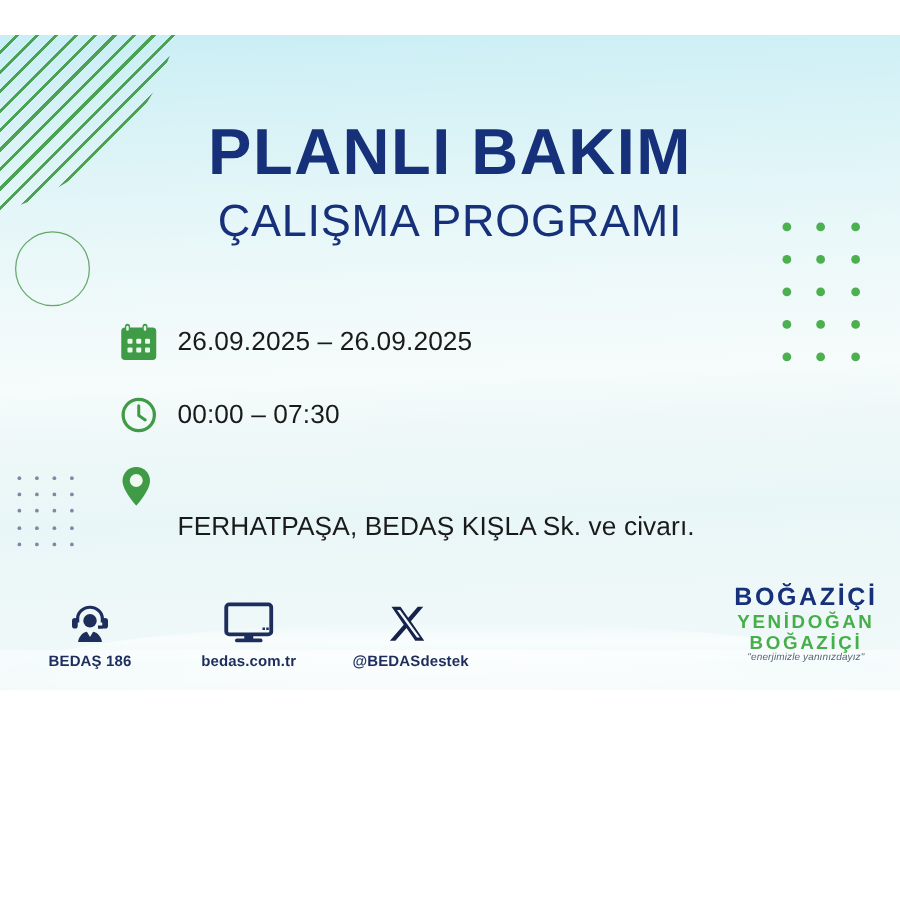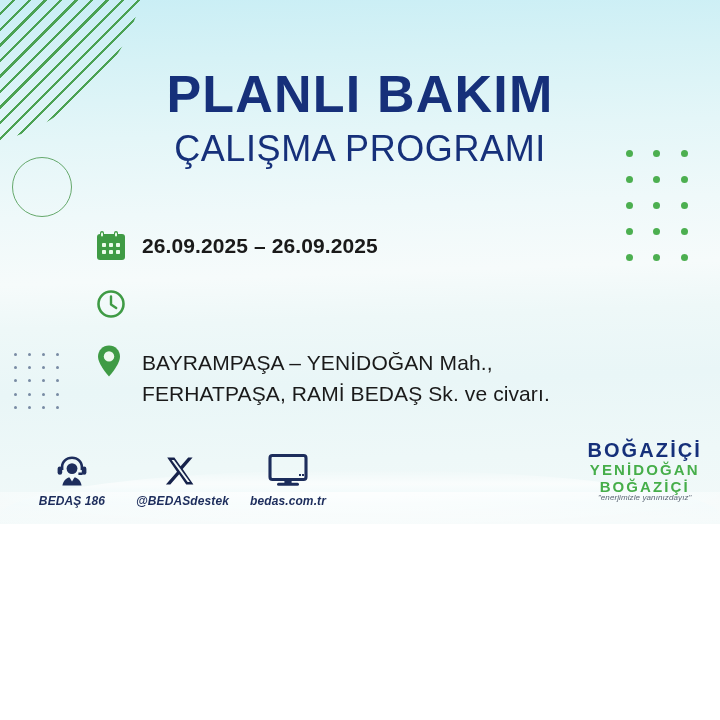--- a/index.html
+++ b/index.html
@@ -21,20 +21,21 @@
     background: linear-gradient(178deg,
         #c9eef5 0%,
         #d6f2f6 12%,
         #e4f6f8 26%,
         #eff9fa 40%,
         #f6fbfb 52%,
         #eef8f8 60%,
         #e9f6f7 72%,
         #eef8f8 86%,
         #f2f9f9 100%);
+    margin-top: 28px;
   }
 
   
   .wave-band {
     position: absolute;
     left: 0;
     right: 0;
     top: 470px;
     height: 46px;
     background: linear-gradient(180deg,
@@ -172,34 +173,33 @@
     align-items: center;
     justify-content: flex-start;
   }
   .info-row .txt {
     font-size: 21px;
     line-height: 29px;
     color: #1a1a1a;
     padding-top: 5px;
     letter-spacing: 0.1px;
   }
-  .row-date .txt, .row-time .txt { font-weight: 700; }
+  .row-date .txt, .row-time .txt { font-weight: 400; }
   .row-loc { margin-top: 8px; }
   .row-loc .txt { line-height: 31px; }
   .row-loc .ico { align-items: flex-start; padding-top: 2px; }
 
   
   .footer-contacts {
     position: absolute;
     left: 28px;
     bottom: 16px;
     display: flex;
     align-items: flex-end;
-    gap: 20px;
-    font-style: italic;
+    gap: 39px;
   }
   .contact {
     width: 88px;
     text-align: center;
     color: #1d2d5c;
   }
   .contact .cicon {
     height: 40px;
     display: flex;
     align-items: flex-end;
@@ -330,33 +330,34 @@
       <span class="txt">26.09.2025 – 26.09.2025</span>
     </div>
 
     <div class="info-row row-time">
       <span class="ico">
         <svg width="30" height="30" viewBox="0 0 30 30" aria-hidden="true">
           <circle cx="15" cy="15" r="12.5" fill="none" stroke="#3f9b45" stroke-width="2.6"></circle>
           <path d="M15 7.5 L15 15.4 L20.2 19" fill="none" stroke="#3f9b45" stroke-width="2.4" stroke-linecap="round" stroke-linejoin="round"></path>
         </svg>
       </span>
+      <span class="txt">00:00 – 07:30</span>
     </div>
 
 
     <div class="info-row row-loc">
       <span class="ico">
         <svg width="26" height="34" viewBox="0 0 26 34" aria-hidden="true">
           <path d="M13 1.5 C6.9 1.5 2 6.4 2 12.5 C2 20.5 13 32.5 13 32.5 C13 32.5 24 20.5 24 12.5 C24 6.4 19.1 1.5 13 1.5 Z" fill="#3f9b45"></path>
           <circle cx="13" cy="12.4" r="5.2" fill="#eef9ef"></circle>
         </svg>
       </span>
       <span class="txt">
-        <span>BAYRAMPAŞA – YENİDOĞAN Mah.,</span><br>
-        <span>FERHATPAŞA, RAMİ BEDAŞ Sk. ve civarı.</span>
+        <br>
+        <span>FERHATPAŞA, BEDAŞ KIŞLA Sk. ve civarı.</span>
       </span>
     </div>
 
   </div>
 
   <div class="footer-contacts">
 
     <div class="contact">
       <div class="cicon">
         <svg width="36" height="34" viewBox="0 0 36 34" aria-hidden="true">
@@ -367,38 +368,38 @@
           <path d="M8.4 32.5 c0.8-5.4 4.8-8.6 9.6-8.6 s8.8 3.2 9.6 8.6 z" fill="#1d2d5c"></path>
           <path d="M15.3 23.9 L18 28.6 L20.7 23.9 L18 22.6 Z" fill="#f2fafb"></path>
           <path d="M24.4 19.4 h4.2 v2.6 h-4.2 z" fill="#1d2d5c"></path>
         </svg>
       </div>
       <div class="clabel">BEDAŞ 186</div>
     </div>
 
     <div class="contact">
       <div class="cicon">
-        <svg width="32" height="32" viewBox="0 0 32 32" aria-hidden="true">
-          <path d="M3.2 2.4 h7.2 L16.6 11.2 L24.2 2.4 h4.4 L18.7 13.9 L29.4 29.6 H22.2 L15.2 19.3 L6.3 29.6 H1.9 L13.0 16.7 Z M7.6 5.0 L23.6 27.0 H25.9 L10.0 5.0 Z" fill="#16224b"></path>
-        </svg>
-      </div>
-      <div class="clabel">@BEDASdestek</div>
-    </div>
-
-    <div class="contact">
-      <div class="cicon">
         <svg width="40" height="34" viewBox="0 0 40 34" aria-hidden="true">
           <rect x="2" y="2.5" width="36" height="24" rx="2.4" fill="none" stroke="#1d2d5c" stroke-width="3.1"></rect>
           <rect x="16.4" y="26.5" width="7.2" height="4.2" fill="#1d2d5c"></rect>
           <rect x="9" y="29.8" width="22" height="3" rx="1.5" fill="#1d2d5c"></rect>
           <rect x="31" y="21" width="2" height="2" fill="#1d2d5c"></rect>
           <rect x="34" y="21" width="2" height="2" fill="#1d2d5c"></rect>
         </svg>
       </div>
       <div class="clabel">bedas.com.tr</div>
+    </div>
+
+    <div class="contact">
+      <div class="cicon">
+        <svg width="32" height="32" viewBox="0 0 32 32" aria-hidden="true">
+          <path d="M3.2 2.4 h7.2 L16.6 11.2 L24.2 2.4 h4.4 L18.7 13.9 L29.4 29.6 H22.2 L15.2 19.3 L6.3 29.6 H1.9 L13.0 16.7 Z M7.6 5.0 L23.6 27.0 H25.9 L10.0 5.0 Z" fill="#16224b"></path>
+        </svg>
+      </div>
+      <div class="clabel">@BEDASdestek</div>
     </div>
 
   </div>
 
   <div class="brand">
     <span class="b1">BOĞAZİÇİ</span>
     <span class="b2">YENİDOĞAN</span>
     <span class="b3">BOĞAZİÇİ</span>
     <span class="bline"></span>
     <span class="btag">"enerjimizle yanınızdayız"</span>

